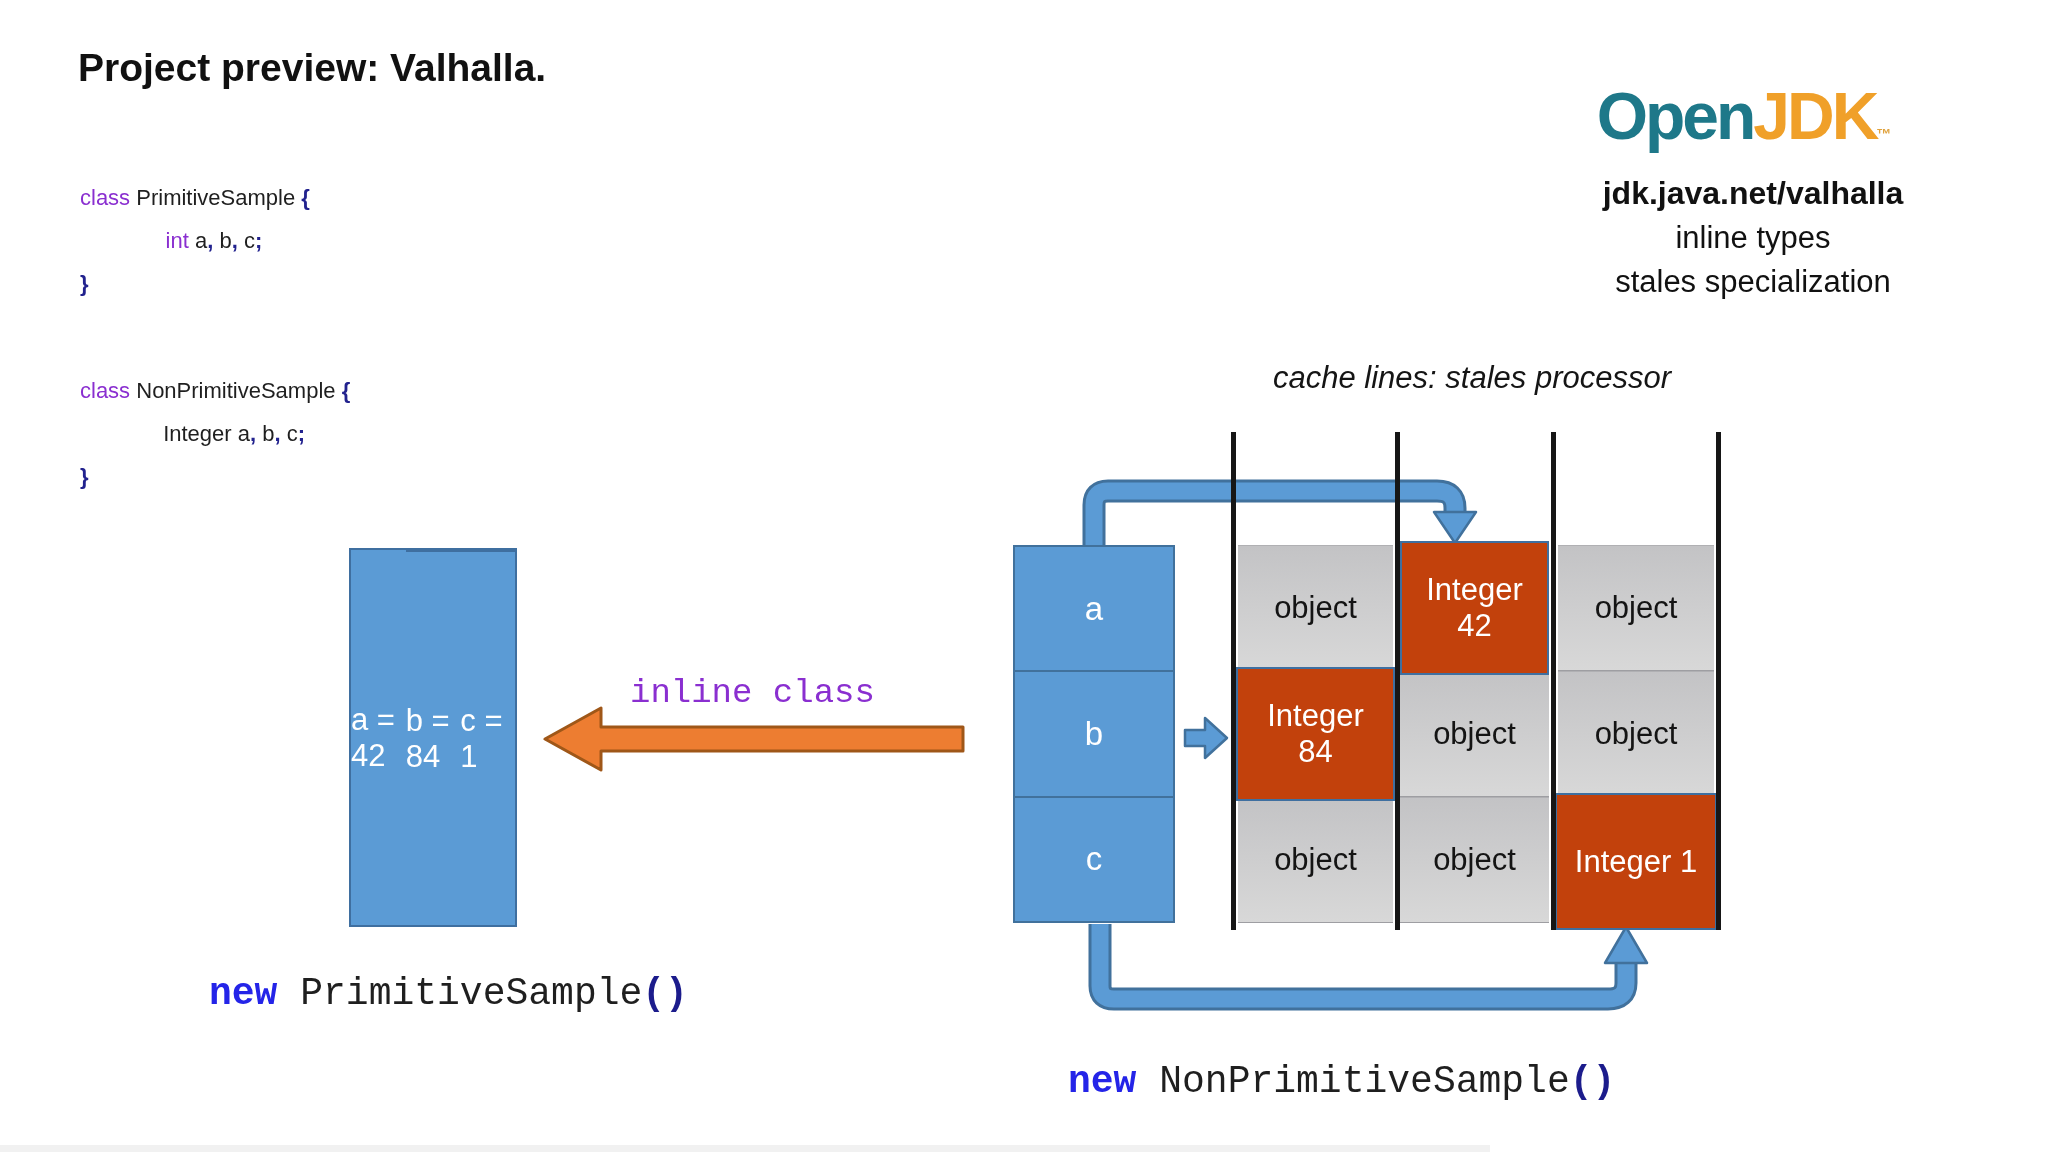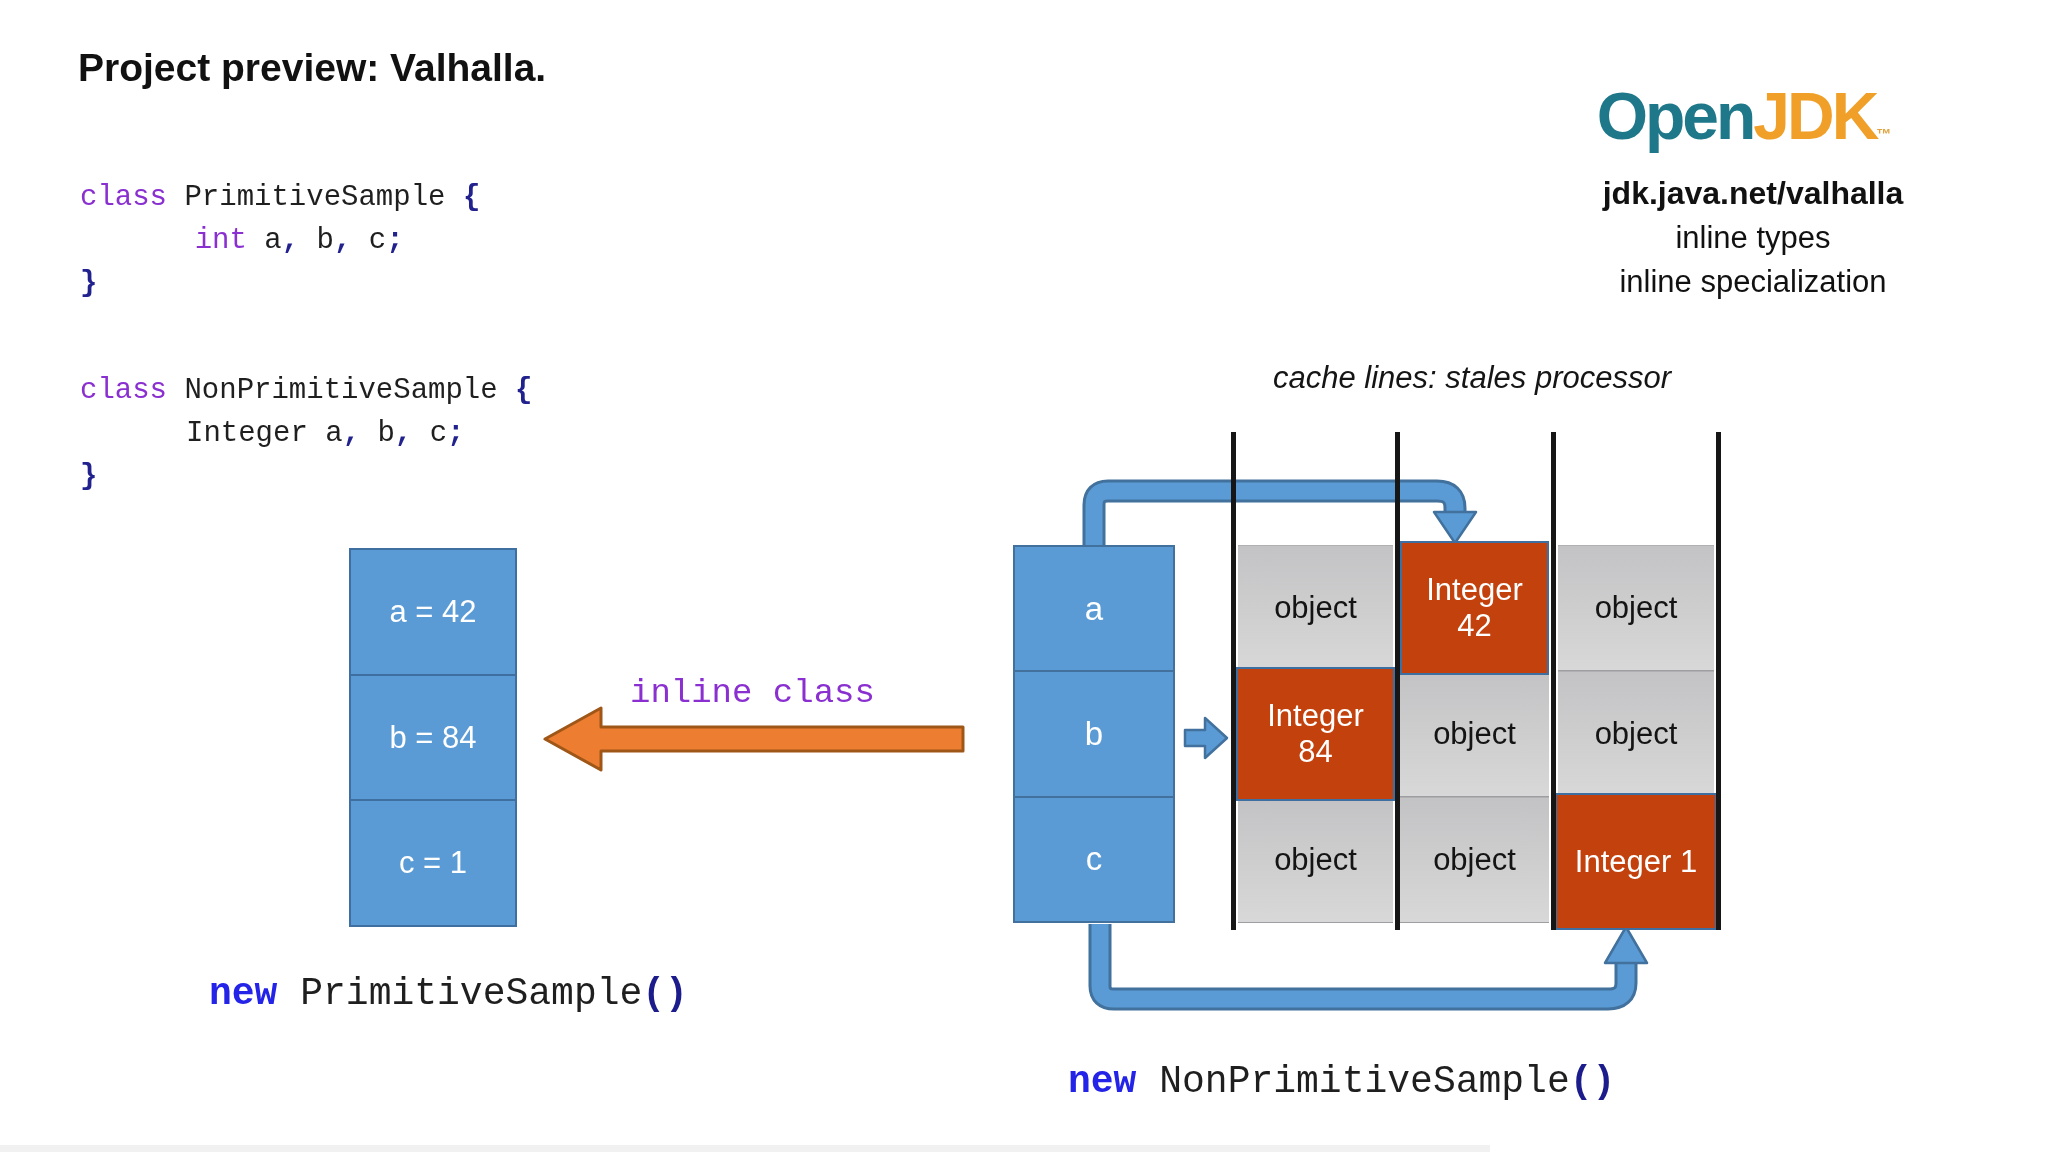--- a/index.html
+++ b/index.html
@@ -5,21 +5,21 @@
   html,body{margin:0;padding:0;background:#ffffff;}
   #slide{position:relative;width:2048px;height:1152px;background:#ffffff;overflow:hidden;
          font-family:"Liberation Sans",sans-serif;color:#1a1a1a;}
 
   .abs{position:absolute;}
 
   
   .slide-title{left:78px;top:46px;font-size:39px;font-weight:bold;color:#111;}
 
   
-  .code{font-family:Liberation Mono, monospace;font-size:29px;line-height:43px;
+  .code{font-family:Liberation Sans, sans-serif;font-size:22px;line-height:43px;
         color:#1f1f1f;white-space:nowrap;}
   .code .kw{color:#8a2fd0;}
   .code .pu{color:#22228e;font-weight:bold;}
   .code .pl{color:#1f1f1f;}
   .code .indent{padding-left:38px;text-align:center;}
   .caption-code{font-family:"Liberation Mono","DejaVu Sans Mono",monospace;font-size:38px;
                 color:#1f1f1f;white-space:nowrap;}
   .caption-code .kw-new{color:#2424e8;font-weight:bold;}
   .caption-code .pu{color:#1c1c8c;font-weight:bold;}
   .inline-label{font-family:"Liberation Mono","DejaVu Sans Mono",monospace;font-size:34px;
@@ -30,21 +30,21 @@
         font-size:66px;letter-spacing:-3px;white-space:nowrap;}
   .logo .open{color:#1e7889;}
   .logo .jdk{color:#f0a029;margin-top:32px;}
   .logo .tm{font-size:15px;letter-spacing:0;color:#e0a23c;vertical-align:baseline;}
   .info{left:1553px;top:170px;width:400px;text-align:center;color:#111;}
   .info .url{font-size:32px;font-weight:bold;line-height:46px;}
   .info .feat{font-size:31px;line-height:44px;}
 
   
   .stack{left:349px;top:548px;width:168px;height:379px;background:#5b9bd5;
-         border:2px solid #3f6fa0;box-sizing:border-box;display:flex;flex-direction:column;}
+         border:2px solid #3f6fa0;box-sizing:border-box;display:flex;flex-direction:row;}
   .stack-cell{flex:1;display:flex;align-items:center;justify-content:center;
               color:#fff;font-size:31px;}
   .stack-cell + .stack-cell{border-top:2px solid #3f6fa0;}
 
   
   .cache-label{left:1172px;top:360px;width:600px;text-align:center;
                font-size:31px;font-style:italic;color:#151515;}
   .ref-col{left:1013px;top:545px;width:162px;height:378px;background:#5b9bd5;
            border:2px solid #41719c;box-sizing:border-box;display:flex;flex-direction:column;z-index:2;}
   .ref-cell{flex:1;display:flex;align-items:center;justify-content:center;color:#fff;font-size:33px;}
@@ -89,21 +89,21 @@
   </svg>
 
   <div class="abs slide-title">Project preview: Valhalla.</div>
 
   <div class="abs logo">
     <span class="open">Open</span><span class="jdk">JDK</span><span class="tm">™</span>
   </div>
   <div class="abs info">
     <div class="url">jdk.java.net/valhalla</div>
     <div class="feat">inline types</div>
-    <div class="feat">inline specialization</div>
+    <div class="feat">stales specialization</div>
   </div>
 
   <div class="abs code" style="left:80px;top:176px;">
     <div class="line"><span class="kw">class</span> <span class="pl">PrimitiveSample</span> <span class="pu">{</span></div>
     <div class="line indent"><span class="kw">int</span> <span class="pl">a</span><span class="pu">,</span> <span class="pl">b</span><span class="pu">,</span> <span class="pl">c</span><span class="pu">;</span></div>
     <div class="line"><span class="pu">}</span></div>
   </div>
 
   <div class="abs code" style="left:80px;top:369px;">
     <div class="line"><span class="kw">class</span> <span class="pl">NonPrimitiveSample</span> <span class="pu">{</span></div>

